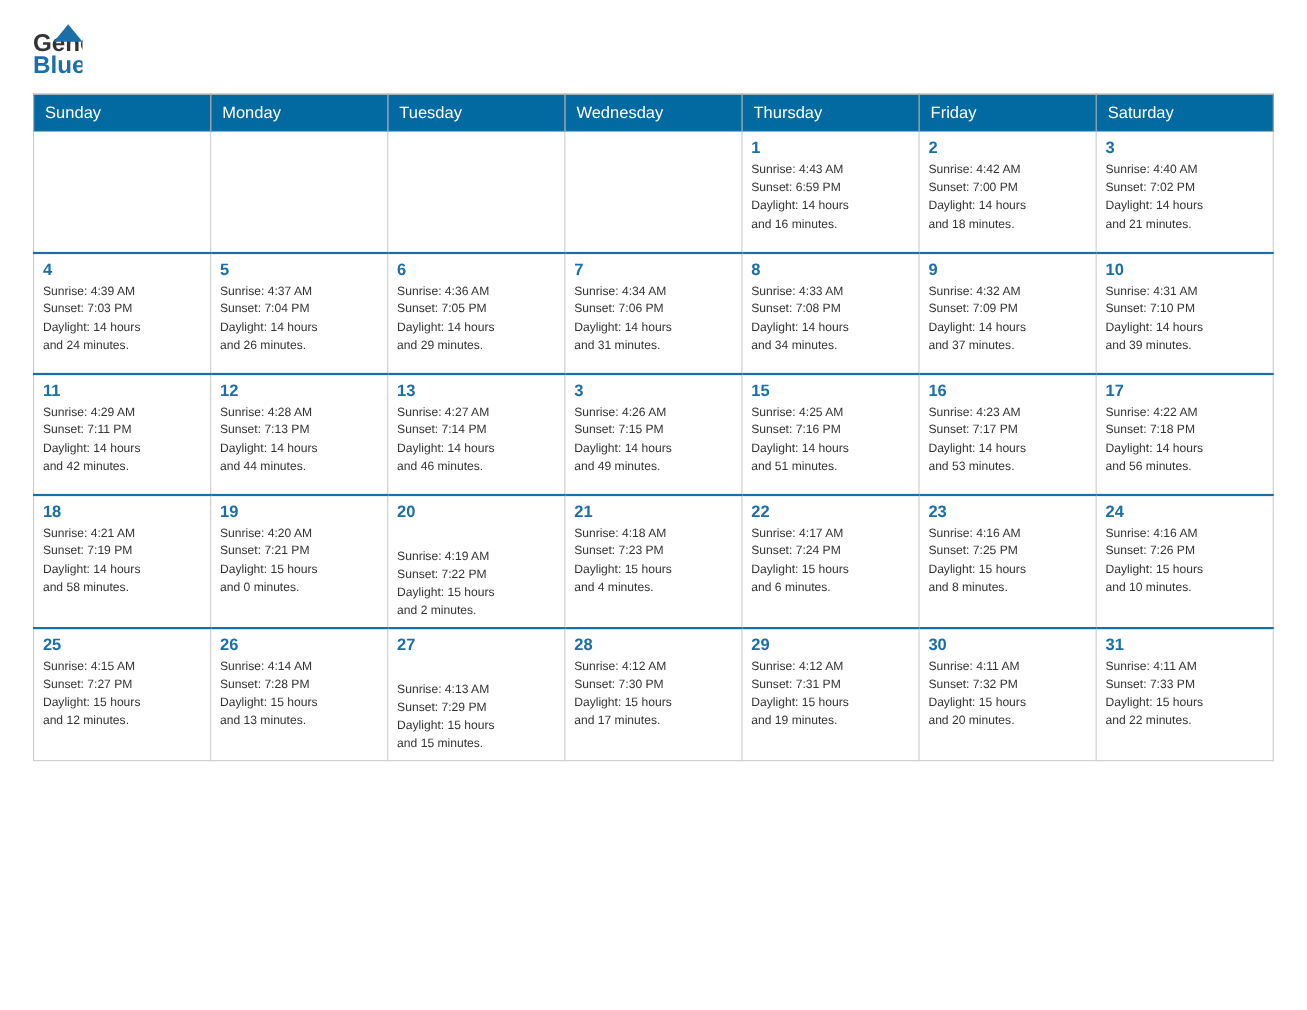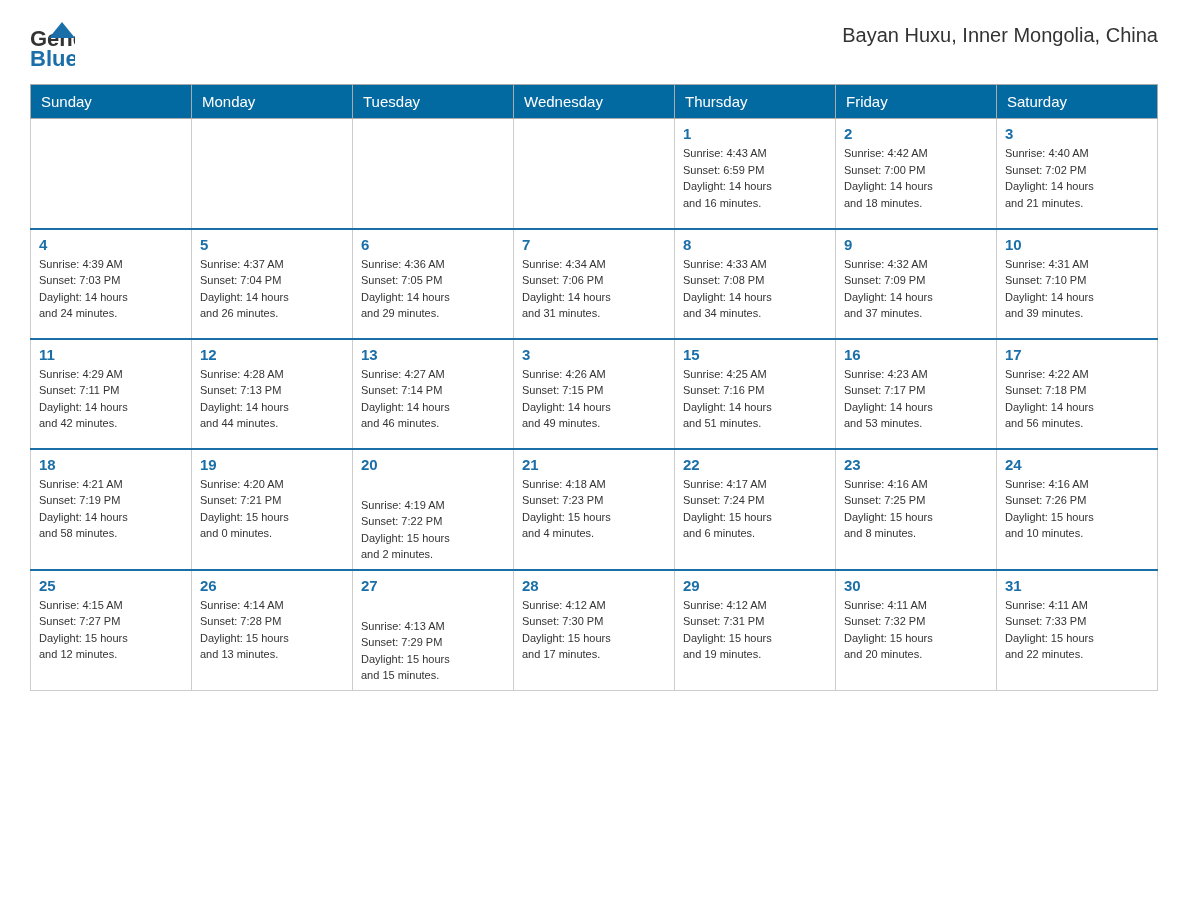--- a/index.html
+++ b/index.html
@@ -84,21 +84,20 @@
   <div class="logo-area">
     <div style="margin-right:4px;">
       <svg width="45" height="50" viewBox="0 0 45 50">
         <text x="0" y="26" font-family="Arial" font-size="22" font-weight="bold" fill="#333">General</text>
         <text x="0" y="46" font-family="Arial" font-size="22" font-weight="bold" fill="#1a6fa8">Blue</text>
         <polygon points="32,2 45,18 19,18" fill="#1a6fa8"></polygon>
       </svg>
     </div>
   </div>
   <div class="title-area">
-    <div class="location-subtitle">Bayan Huxu, Inner Mongolia, China</div>
   </div>
 </div>
 
 <table class="calendar-table">
   <thead>
     <tr>
     <th>Sunday</th>
         <th>Monday</th>
         <th>Tuesday</th>
         <th>Wednesday</th>

